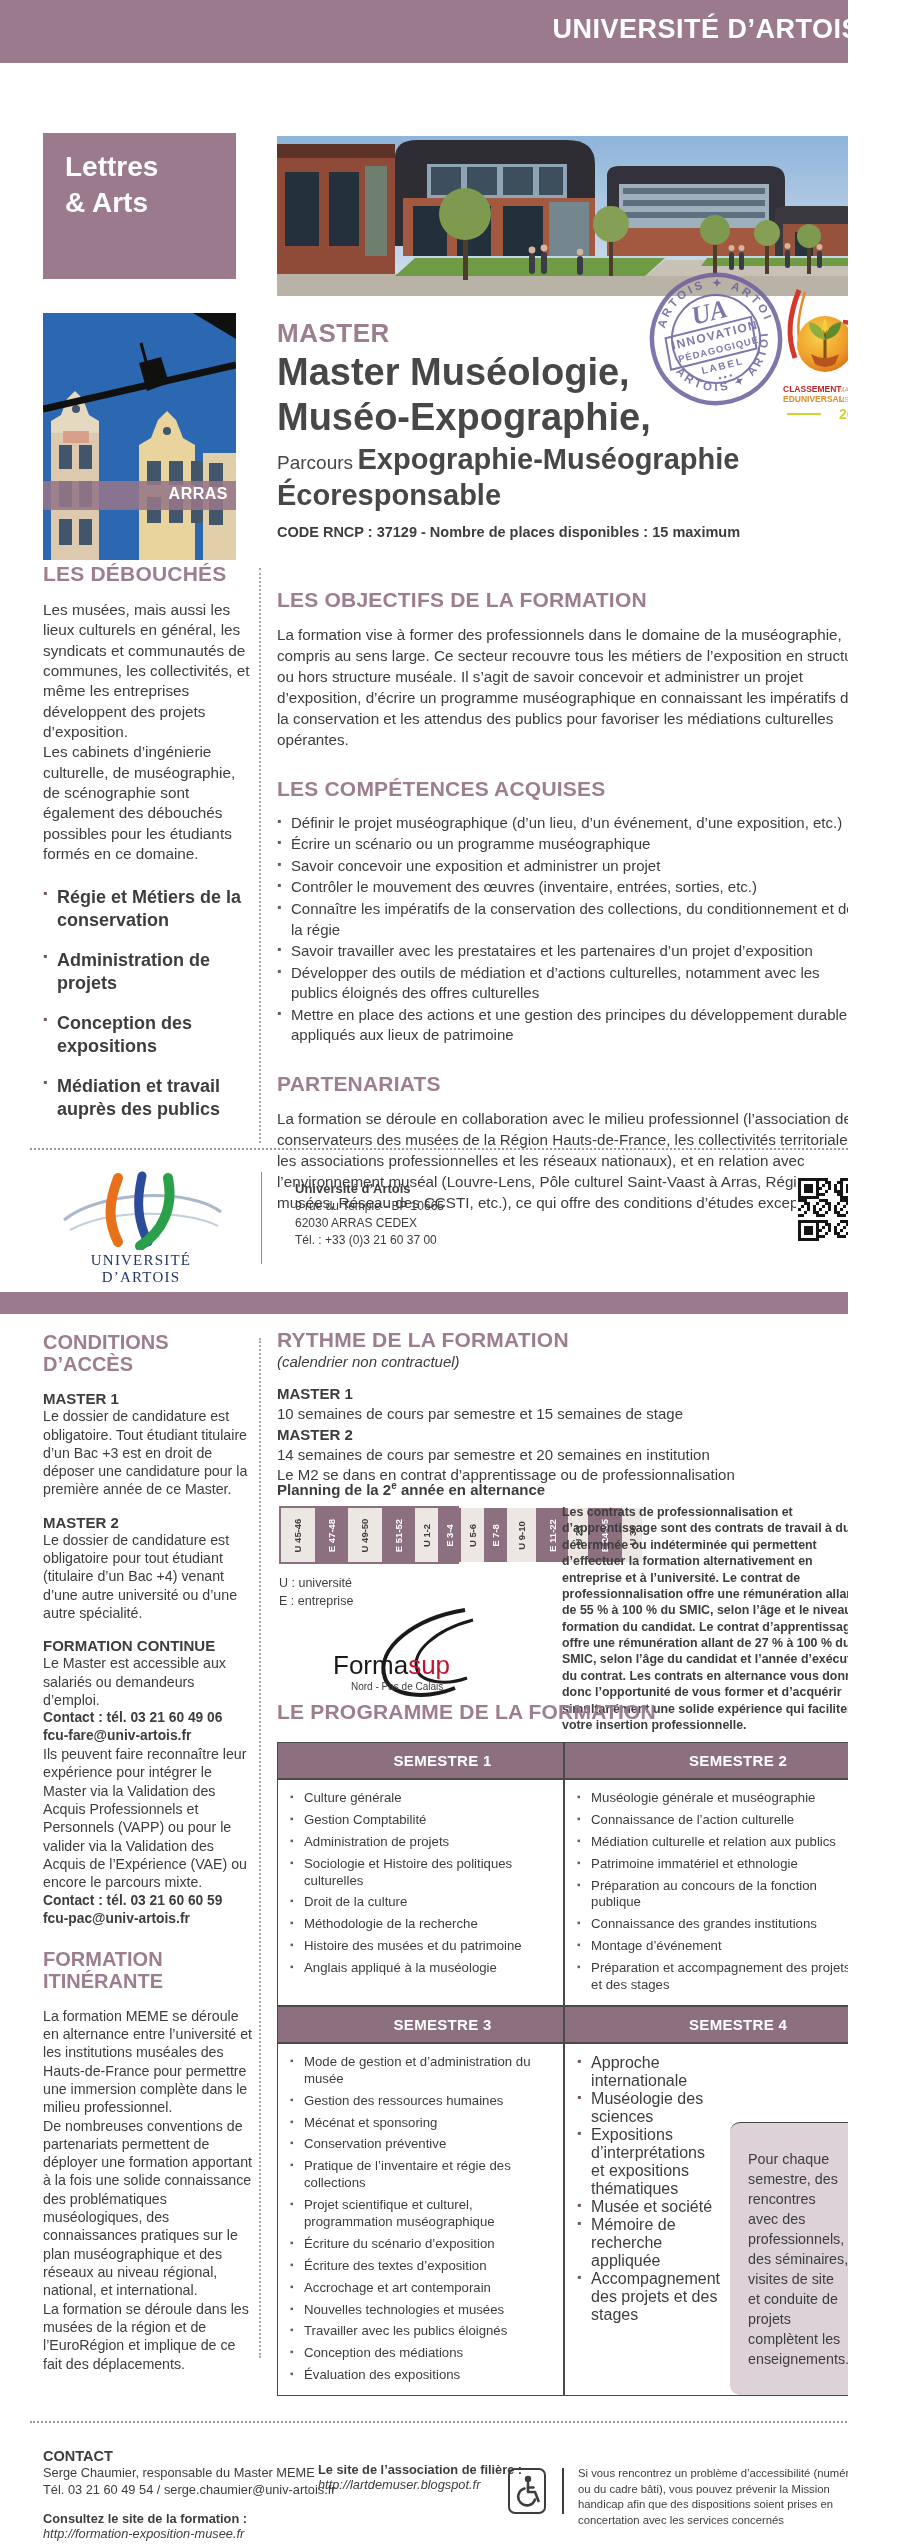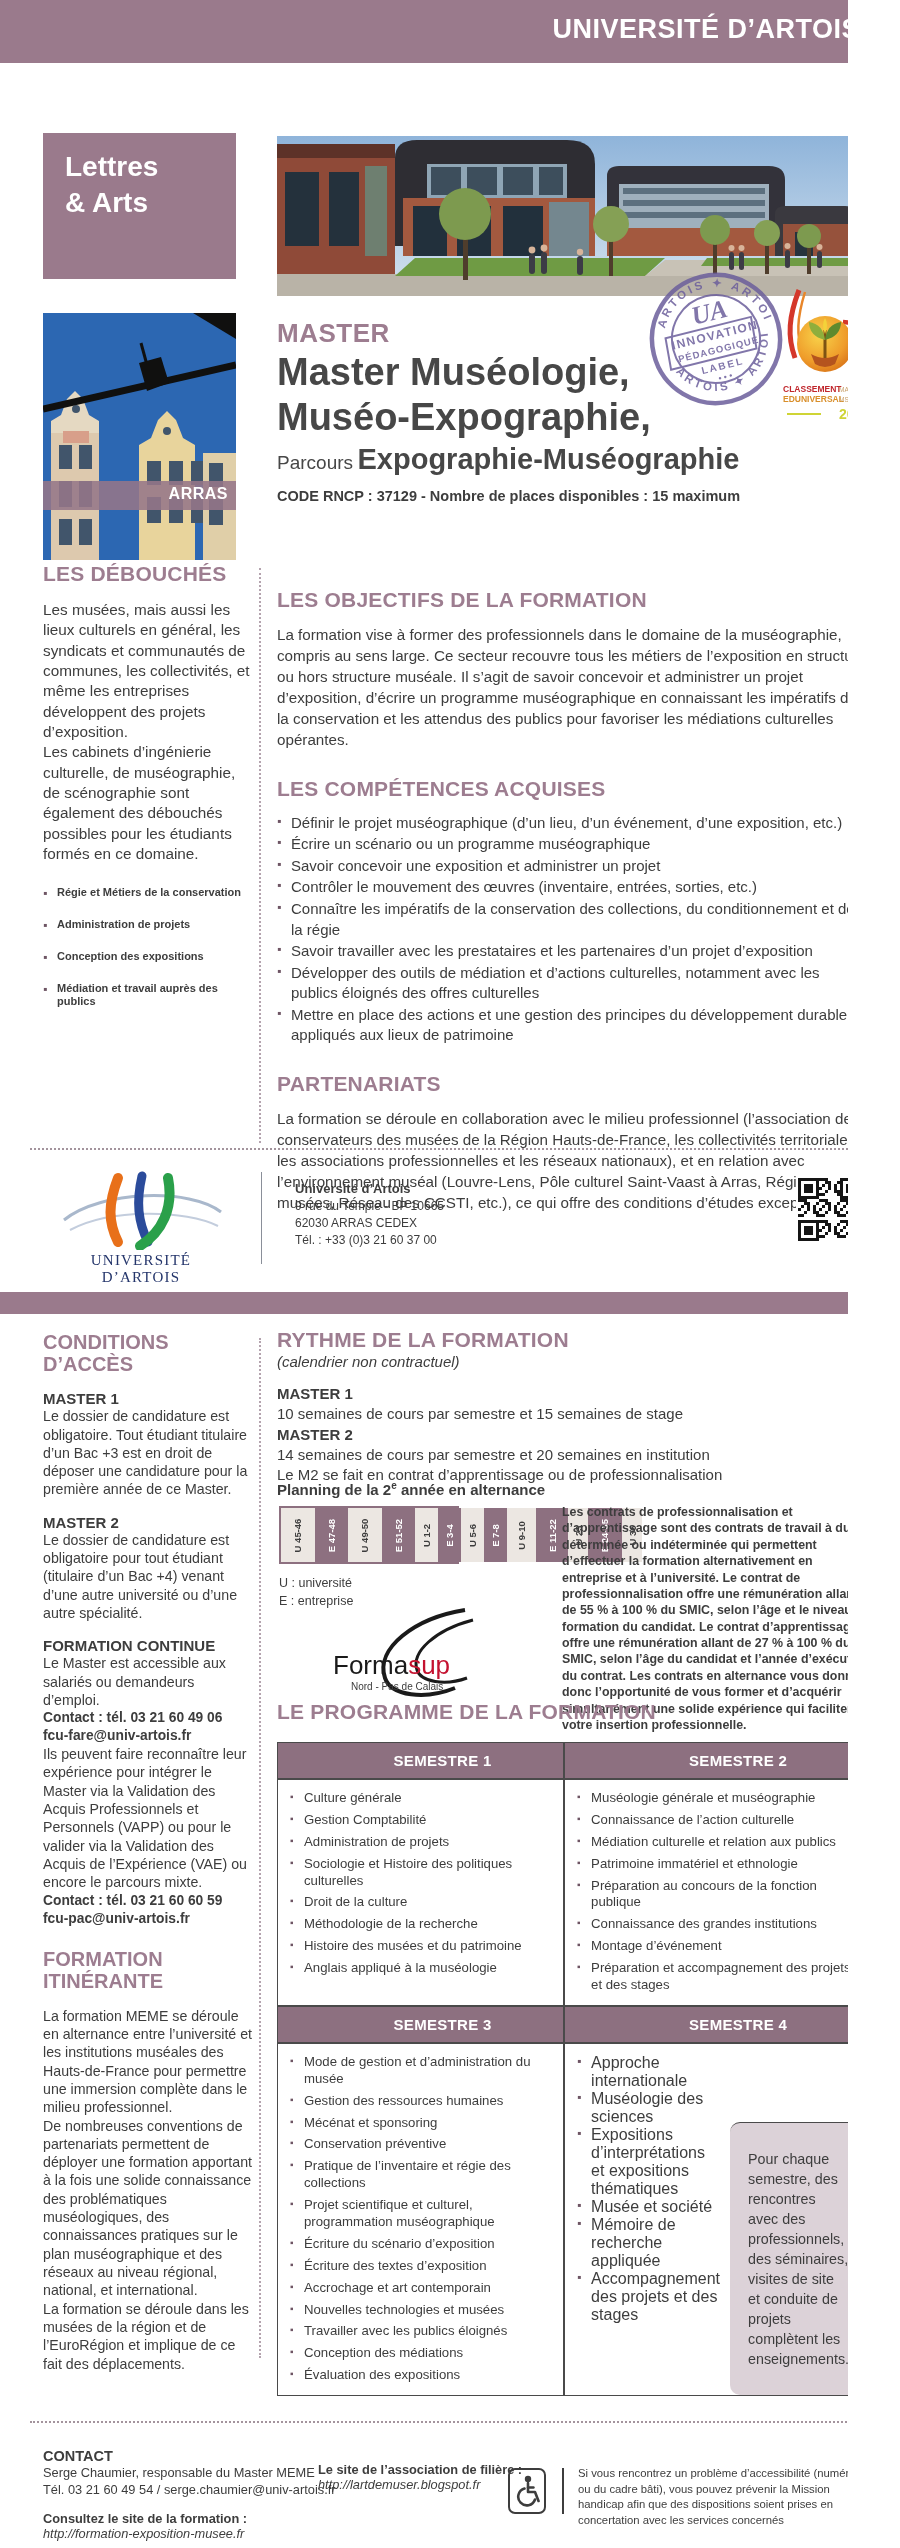--- a/index.html
+++ b/index.html
@@ -36,21 +36,21 @@
   
   .h2{font-size:21px;font-weight:bold;color:#9d7d90;letter-spacing:.2px;}
 
   
   .s1-left{position:absolute;left:43px;top:562px;width:208px;}
   .s1-left .intro{margin-top:14px;font-size:15.3px;line-height:1.33;white-space:pre-line;}
   .blist{list-style:none;margin:0;padding:0;}
   .blist li{position:relative;padding-left:14px;}
   .blist li:before{content:"▪";position:absolute;left:0;top:0;color:#6e5564;font-size:12px;}
   .s1-left .blist{margin-top:22px;}
-  .s1-left .blist li{font-weight:bold;font-size:11px;line-height:1.25;margin-bottom:18px;}
+  .s1-left .blist li{font-weight:bold;font-size:18px;line-height:1.25;margin-bottom:18px;}
   .vdots{position:absolute;width:0;border-left:2px dotted #b4a3ae;}
   .s1-right{position:absolute;left:277px;top:562px;width:592px;}
   .s1-right p{margin:13px 0 0 0;font-size:15.2px;line-height:1.38;}
   .s1-right .h2{margin-top:26px;}
   .s1-right .blist{margin-top:12px;}
   .s1-right .blist li{font-size:15px;line-height:1.37;margin-bottom:1px;}
   .hdots{position:absolute;height:0;border-top:2px dotted #a3949d;}
 
   
   .logoband{position:absolute;left:43px;top:1168px;width:826px;height:112px;}
@@ -314,20 +314,21 @@
   </div>
 
   <div class="titleblock">
     <div class="kicker">MASTER</div>
     <div class="bigtitle">Master Muséologie,</div>
     <div class="bigtitle">Muséo-Expographie,</div>
     <div class="parcours">
       <span class="pfx">Parcours</span>
       <span class="pmain">Expographie-Muséographie</span>
     </div>
+    <div class="parcours2">Écoresponsable</div>
     <div class="code">CODE RNCP : 37129 - Nombre de places disponibles : 15 maximum</div>
   </div>
 
   <div class="s1-left">
     <div class="h2">LES DÉBOUCHÉS</div>
     <div class="intro">Les musées, mais aussi les lieux culturels en général, les syndicats et communautés de communes, les collectivités, et même les entreprises développent des projets d’exposition.
 Les cabinets d’ingénierie culturelle, de muséographie, de scénographie sont également des débouchés possibles pour les étudiants formés en ce domaine.</div>
     <ul class="blist">
       <li>Régie et Métiers de la conservation</li>
         <li>Administration de projets</li>
@@ -853,21 +854,21 @@
   <div class="vdots" style="left:259px;top:1338px;height:1020px;"></div>
 
   <div class="s2-right">
     <div class="h2">RYTHME DE LA FORMATION</div>
     <div class="subtt">(calendrier non contractuel)</div>
     <div class="ryth">
       <div class="rb">MASTER 1</div>
       <div>10 semaines de cours par semestre et 15 semaines de stage</div>
       <div class="rb">MASTER 2</div>
       <div>14 semaines de cours par semestre et 20 semaines en institution</div>
-      <div>Le M2 se fait en contrat d’apprentissage ou de professionnalisation</div>
+      <div>Le M2 se dans en contrat d’apprentissage ou de professionnalisation</div>
     </div>
 
     <div class="plan-title"><span>Planning de la 2</span><sup>e</sup><span> année en alternance</span></div>
 
     <div class="strip">
 
         <div class="col u">
           <span class="vt">U 45-46</span>
         </div>
 

